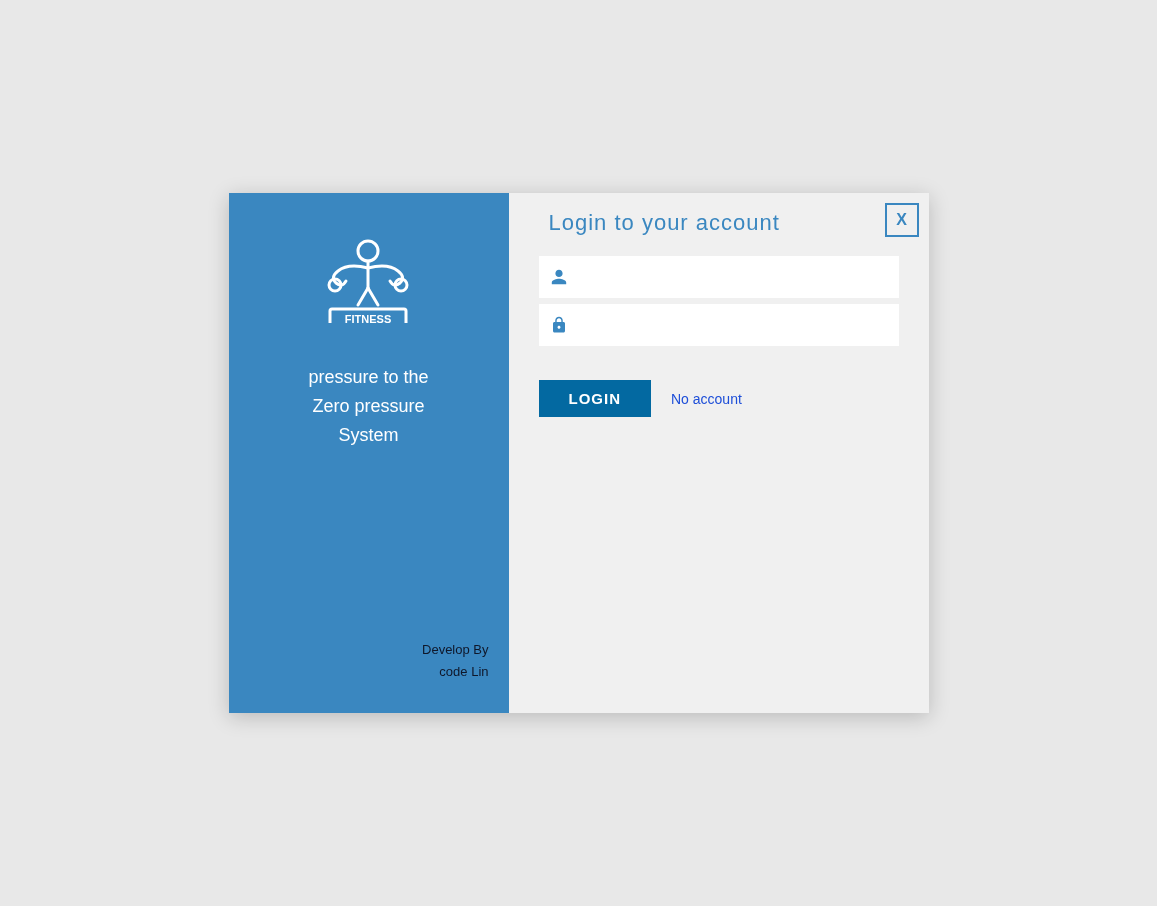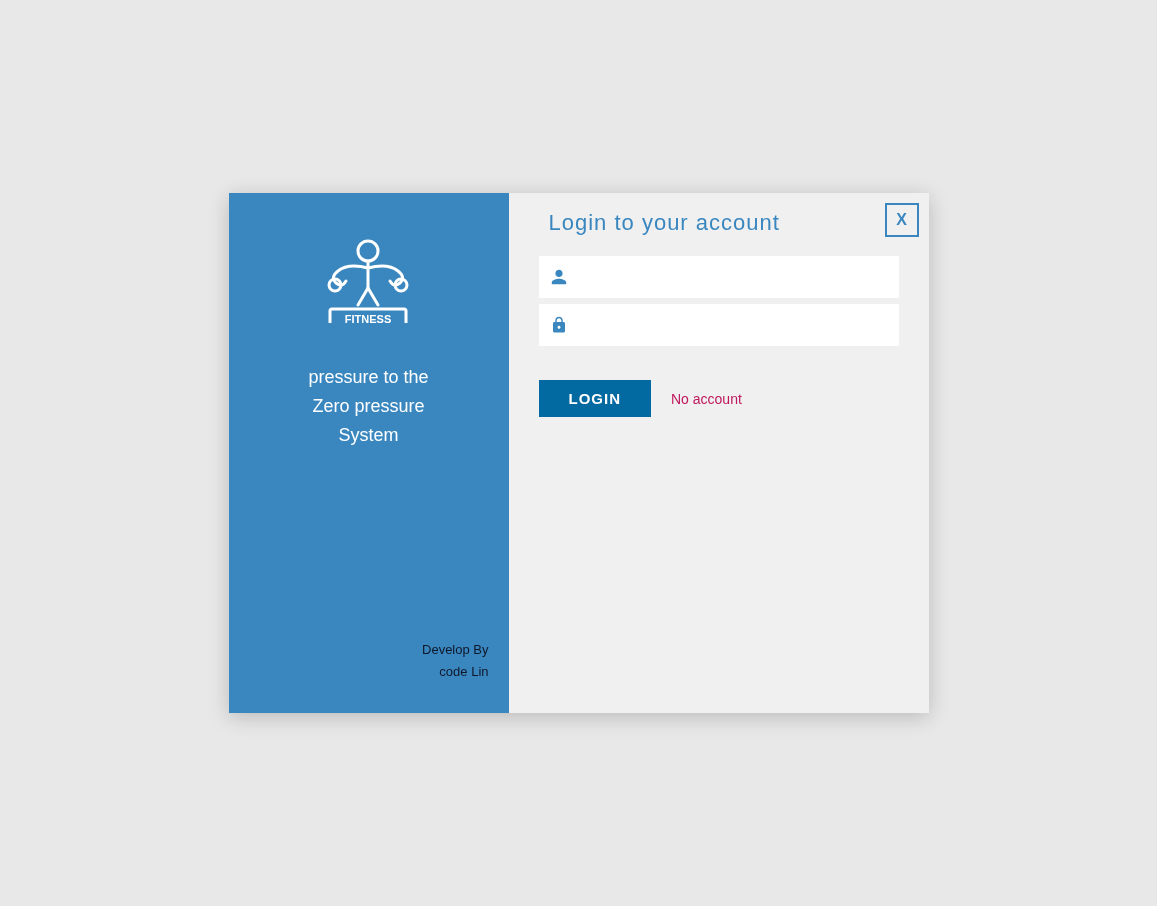--- a/index.html
+++ b/index.html
@@ -146,21 +146,21 @@
       color: #ffffff;
       border: none;
       padding: 10px 30px;
       font-size: 15px;
       font-weight: bold;
       letter-spacing: 1px;
       cursor: pointer;
     }
 
     .no-account-link {
-      color: #be185d;
+      color: #1d4ed8;
       font-size: 14px;
       cursor: pointer;
       text-decoration: none;
     }
 
     .footer-area {
       margin-top: auto;
       padding: 15px 30px 20px;
       font-size: 12px;
       color: #999;

